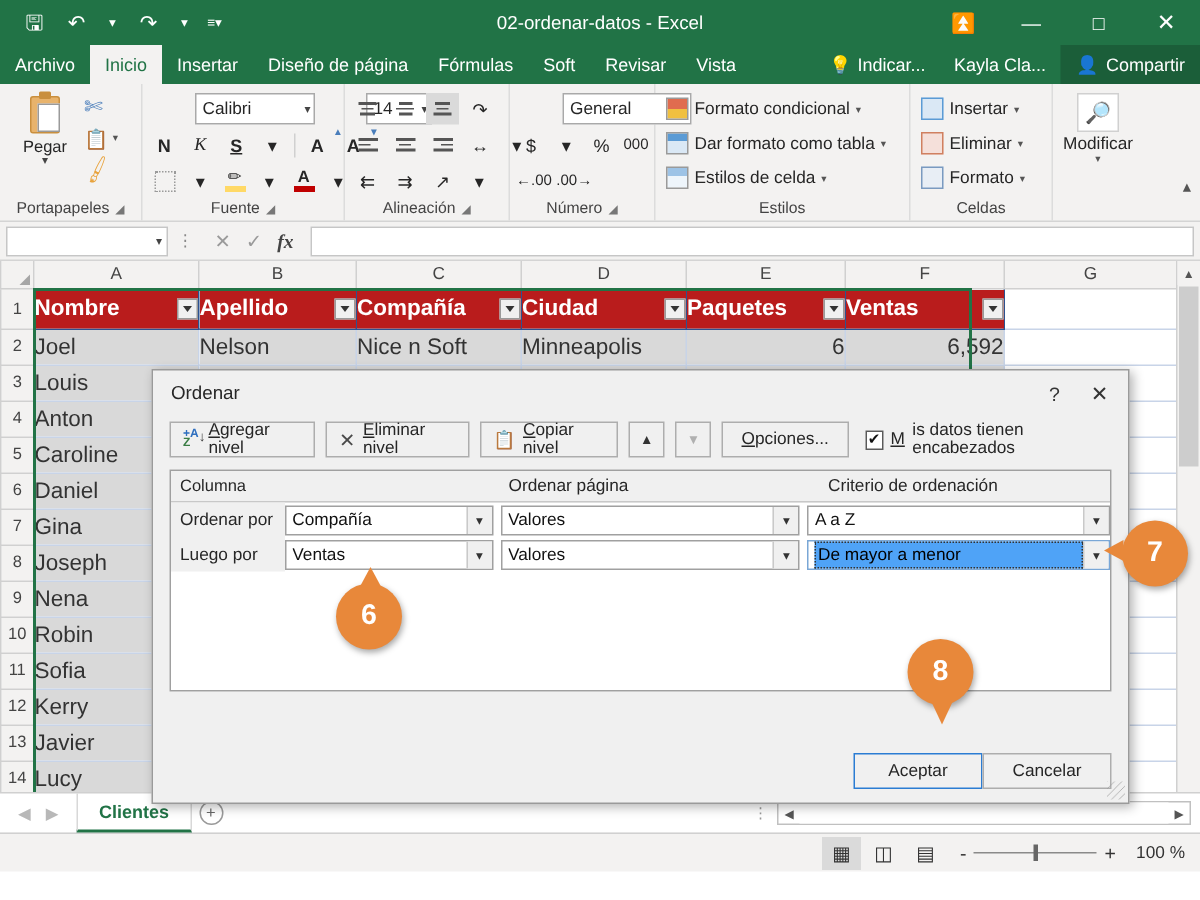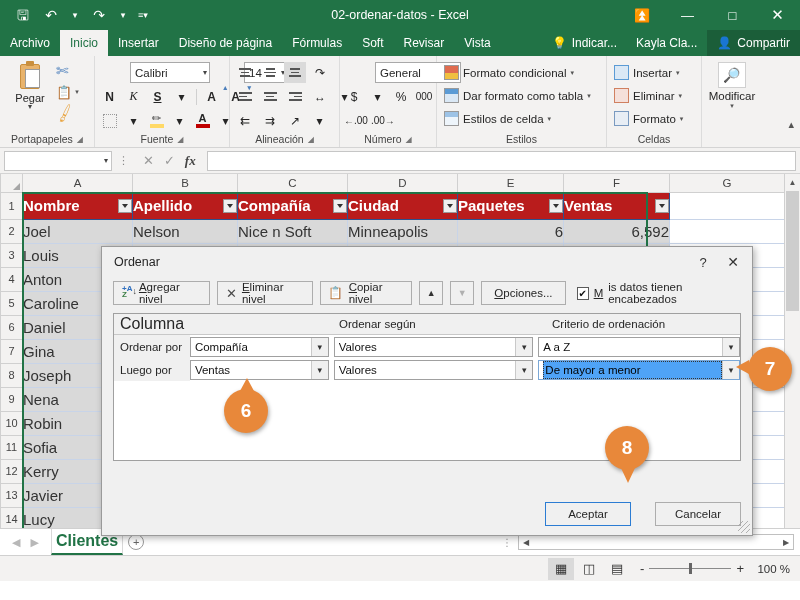--- a/index.html
+++ b/index.html
@@ -174,22 +174,22 @@
     border-right:3.5px solid transparent; border-top:4px solid #333; }
   .datarow td.cell { background:#d9d9d9; }
   .vscroll { position:absolute; right:0; top:0; width:16px; bottom:0; background:#f3f2f1; border-left:1px solid #d0d0d0;}
   .vs-arrow { height:16px; display:flex; align-items:center; justify-content:center; font-size:8px; color:#555; background:#f3f2f1;}
   .vs-thumb { position:absolute; top:17px; left:1px; right:1px; height:120px; background:#cdcdcd; }
 
   
   .sheetbar { height:27px; background:#fff; display:flex; align-items:center; border-top:1px solid #d0d0d0; padding-left:6px;}
   .nav-arrows { display:flex; gap:10px; color:#b8b8b8; font-size:11px; padding:0 12px 0 6px; }
   .sheet-tab {
-    padding:0 4px; height:26px; display:flex; align-items:center;
-    font-size:16px; color:#217346; font-weight:bold;
+    padding:0 14px; height:26px; display:flex; align-items:center;
+    font-size:12px; color:#217346; font-weight:bold;
     border-bottom:2px solid #217346; border-left:1px solid #d8d8d8; border-right:1px solid #d8d8d8;
   }
   .addsheet { width:26px; display:flex; align-items:center; justify-content:center; color:#666; font-size:14px; }
   .addsheet .circ { width:16px;height:16px;border:1px solid #9a9a9a;border-radius:50%;display:flex;align-items:center;justify-content:center;font-size:11px;}
   .hsplit { margin-left:auto; display:flex; align-items:center; gap:6px; padding-right:6px;}
   .hs-dots { color:#999; font-size:10px; }
   .hscroll { width:276px; height:16px; background:#fff; border:1px solid #c0c0c0; display:flex; align-items:center; }
   .hs-arrow { width:14px; text-align:center; font-size:8px; color:#555;}
   .hs-thumb { flex:1; height:14px; background:#fff; }
 
@@ -223,38 +223,38 @@
   .dbtn .u { text-decoration:underline; }
   .arrbtn { width:26px; height:24px; border:1px solid #adadad; background:#f0f0f0;
      display:flex; align-items:center; justify-content:center; font-size:9px; color:#333;}
   .arrbtn.dis { color:#b0b0b0; }
   .chk-wrap { display:flex; align-items:center; gap:5px; margin-left:4px; font-size:11.5px;}
   .chkbox { width:13px;height:13px;background:#fff;border:1px solid #5a5a5a; display:flex;align-items:center;justify-content:center; font-size:10px; color:#111;}
   .sortarea {
     margin:0 11px; background:#fff; border:1px solid #a0a0a0; height:148px;
   }
   .sort-head { display:flex; height:21px; background:#f0f0f0; border-bottom:1px solid #c8c8c8; }
-  .sh-c1 { width:219px; padding-left:6px; display:flex; align-items:center; font-size:16px;text-align:right;}
+  .sh-c1 { width:219px; padding-left:6px; display:flex; align-items:center; font-size:11px;text-align:right;}
   .sh-c2 { width:213px; padding-left:6px; display:flex; align-items:center; font-size:11.5px; }
   .sh-c3 { flex:1; padding-left:6px; display:flex; align-items:center; font-size:11.5px;}
   .sort-row { display:flex; align-items:center; height:23px; }
   .sr-label { width:76px; background:#f0f0f0; height:23px; display:flex; align-items:center; padding-left:6px; font-size:11.5px; }
   .sel {
     height:20px; background:#fff; border:1px solid #a0a0a0; display:flex; align-items:center;
     padding:0 0 0 4px; font-size:11.5px; color:#111;
   }
   .sel .sv { flex:1; white-space:nowrap; overflow:hidden; }
   .sel .sarrow { width:17px; height:18px; background:#f0f0f0; border-left:1px solid #c9c9c9;
      display:flex; align-items:center; justify-content:center; font-size:9px; color:#333; flex:none; }
   .sel.s1 { width:139px; }
   .sel.s2 { width:200px; margin-left:5px; }
   .sel.s3 { width:202px; margin-left:5px; }
   .sel.hl { border:1px solid #7aa7d6; }
   .sel.hl .sv { background:#4fa3f7; color:#000; outline:1px dotted #333; outline-offset:-1px; height:18px; display:flex; align-items:center; padding-left:2px;}
-  .dlg-footer { position:absolute; right:11px; bottom:9px; display:flex; gap:24px; }
+  .dlg-footer { position:absolute; right:11px; bottom:9px; display:flex; gap:0; }
   .fbtn { width:86px; height:24px; border:1px solid #adadad; background:#f0f0f0;
      display:flex; align-items:center; justify-content:center; font-size:11.5px; color:#262626;}
   .fbtn.primary { border:1px solid #2b7cd3; }
   .dlg-grip { position:absolute; right:2px; bottom:2px; width:12px; height:12px;
      background:
        linear-gradient(135deg, transparent 46%, #a0a0a0 46%, #a0a0a0 54%, transparent 54%) 0 0/5px 5px repeat; opacity:.8;}
 
   
   .ico-az { position:relative; width:13px; height:14px; font-size:8px; color:#3a7d44; font-weight:bold; line-height:6px;}
   .ico-az .a { color:#2f6fbf; }
@@ -826,21 +826,21 @@
     <div class="chk-wrap">
       <span class="chkbox">✔</span>
       <span style="text-decoration:underline">M</span>
         <span>is datos tienen encabezados</span>
     </div>
   </div>
 
   <div class="sortarea">
     <div class="sort-head">
       <div class="sh-c1">Columna</div>
-      <div class="sh-c2">Ordenar según</div>
+      <div class="sh-c2">Ordenar página</div>
       <div class="sh-c3">Criterio de ordenación</div>
     </div>
 
     <div class="sort-row">
       <div class="sr-label">Ordenar por</div>
       <div class="sel s1">
         <span class="sv">Compañía</span>
         <span class="sarrow">▾</span>
       </div>
       <div class="sel s2">

